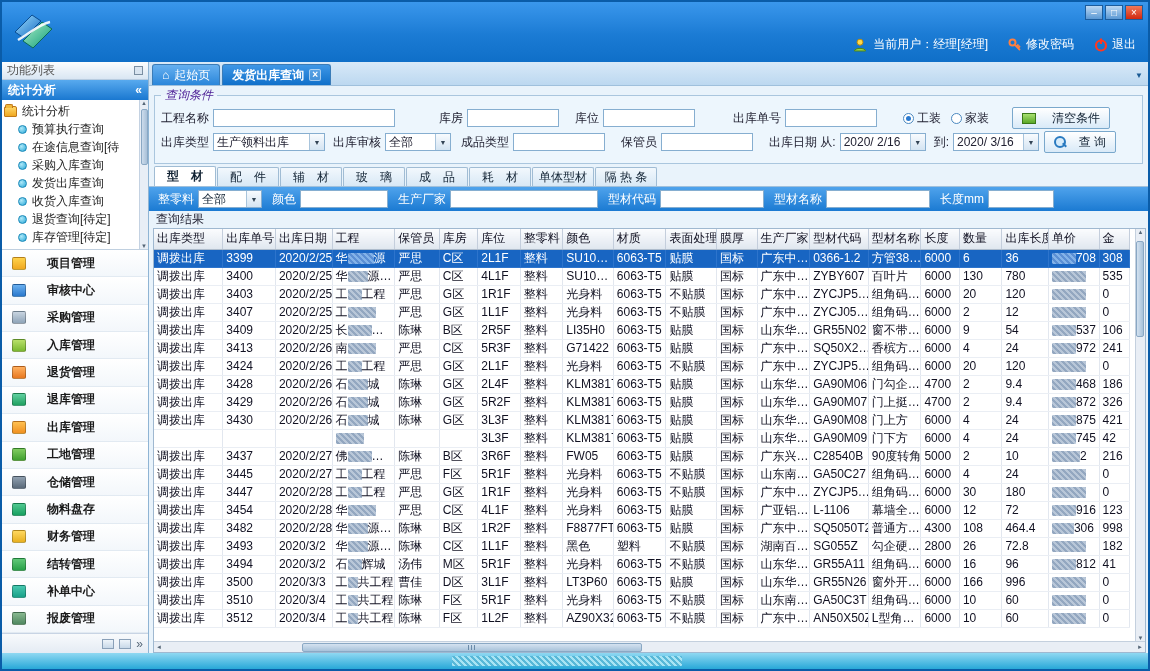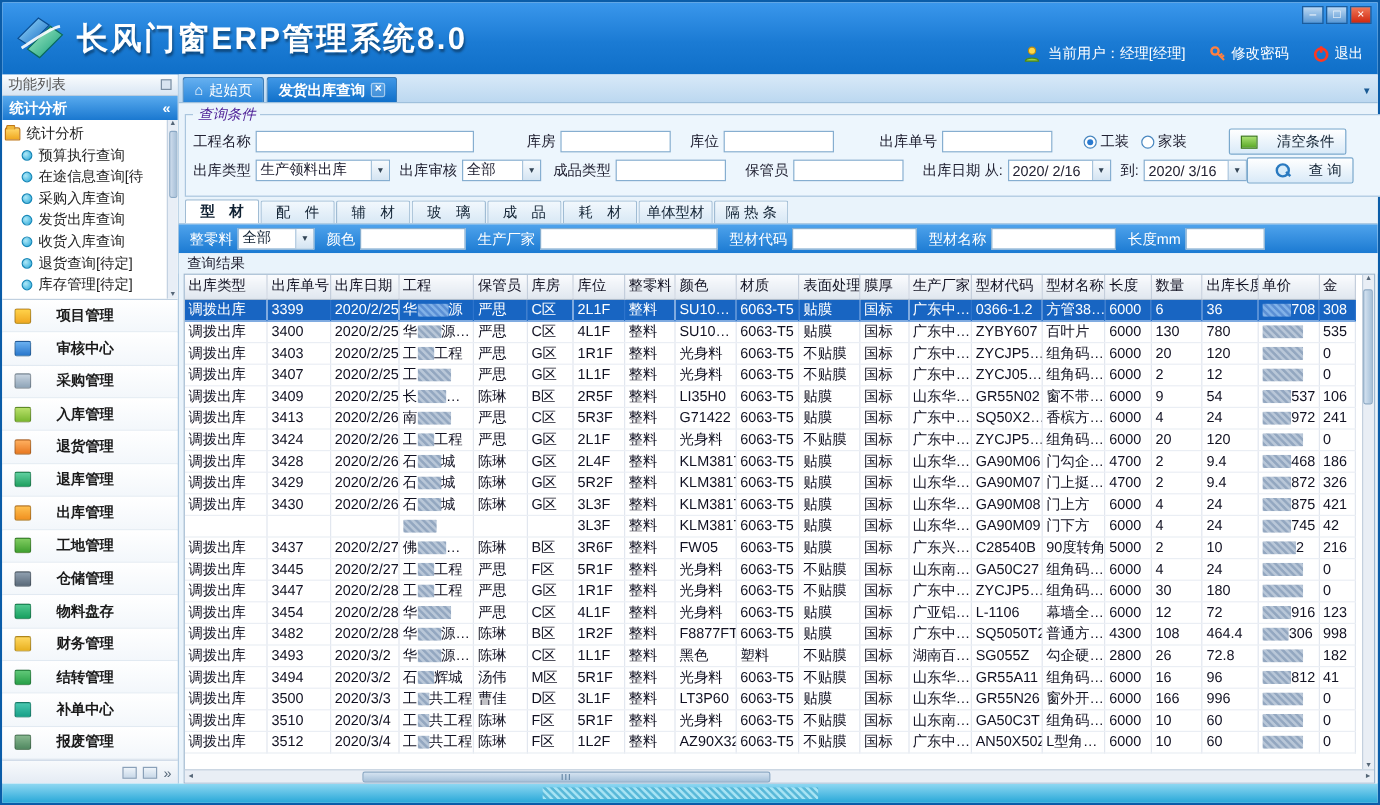--- a/index.html
+++ b/index.html
@@ -62,21 +62,21 @@
   .tab.active { background:linear-gradient(#3f97e6,#1070ca); font-weight:bold; }
   .tab .close-x { width:12px; height:12px; line-height:10px; text-align:center; font-size:10px; background:rgba(255,255,255,.18); border:1px solid rgba(255,255,255,.5); border-radius:2px; }
   .tab-dd { position:absolute; right:5px; bottom:5px; font-size:8px; color:#1a5a94; cursor:pointer; }
 
   .query { flex:0 0 80px; background:#e9f3fb; padding:1px 5px 2px 5px; }
   fieldset { border:1px solid #aac6de; background:#edf6fd; padding:2px 6px 4px 6px; height:100%; }
   legend { padding:0 4px; color:#4c1d95;font-style:italic; }
   .frow { display:flex; align-items:center; height:24px; white-space:nowrap; color:#223; }
   .lbl { margin-right:4px; }
   .txt { height:18px; border:1px solid #86aed0; background:#fff; font:inherit; padding:0 3px; }
-  .sel { display:inline-flex; align-items:flex-end; height:18px; border:1px solid #86aed0; background:#fff; cursor:pointer; }
+  .sel { display:inline-flex; align-items:center; height:18px; border:1px solid #86aed0; background:#fff; cursor:pointer; }
   .sel .val { padding:0 3px; overflow:hidden; white-space:nowrap; flex:1; }
   .sel .arr { width:15px; align-self:stretch; background:linear-gradient(#f8fbfe,#d4e4f2); border-left:1px solid #a8c4dc; font-size:7px; color:#345; display:flex; align-items:center; justify-content:center; }
   .radio { width:11px; height:11px; border-radius:50%; border:1px solid #4a88c0; background:#fff; display:inline-block; position:relative; margin-right:3px; vertical-align:-2px; cursor:pointer; }
   .radio.on::after { content:""; position:absolute; left:2px; top:2px; width:5px; height:5px; border-radius:50%; background:#2a7ad0; }
   .btn { height:22px; display:inline-flex; align-items:center; gap:16px; padding:0 9px; border:1px solid #7aa8cc; border-radius:2px; background:linear-gradient(#ffffff,#d9eaf8); color:#123; cursor:pointer; }
   .clear-ic { width:14px; height:11px; background:linear-gradient(#a8e070,#5aa828); border:1px solid #3a7818; }
   .mag-ic { width:12px; height:12px; position:relative; }
   .mag-ic::before { content:""; position:absolute; left:0; top:0; width:8px; height:8px; border:2px solid #2a7ac0; border-radius:50%; background:#d8ecfa; }
   .mag-ic::after { content:""; position:absolute; left:8px; top:8px; width:5px; height:2px; background:#2a7ac0; transform:rotate(45deg); }
 
@@ -129,21 +129,20 @@
           <linearGradient id="lg2" x1="0" y1="0" x2="1" y2="1">
             <stop offset="0" stop-color="#aef0c8"></stop>
               <stop offset="1" stop-color="#0c9a78"></stop>
           </linearGradient>
         </defs>
         <path d="M5 22 L22 5 L31 11 L14 28 Z" fill="url(#lg1)" stroke="#0a4c90" stroke-width="1"></path>
         <path d="M13 31 L32 12 L42 19 L23 38 Z" fill="url(#lg2)" stroke="#0a6a58" stroke-width="1"></path>
         <path d="M8 30 C18 24 30 14 40 12" stroke="#ffffff" stroke-width="2.5" fill="none" opacity="0.9"></path>
       </svg>
     </div>
-    <div class="app-title">长风门窗ERP管理系统8.0</div>
     <div class="win-controls">
       <div class="win-btn">–</div>
       <div class="win-btn">□</div>
       <div class="win-btn close">×</div>
     </div>
     <div class="user-bar">
       <span>
         <svg width="14" height="14" viewBox="0 0 14 14">
             <circle cx="7" cy="4.2" r="3" fill="#ffd84a" stroke="#b88a10"></circle>
             <path d="M1.5 13 C1.5 9.5 12.5 9.5 12.5 13 Z" fill="#9ad04a" stroke="#4c8818"></path>
@@ -338,21 +337,21 @@
             <span class="lbl" style="margin-left:16px">出库日期 从:</span>
             <span class="sel" style="width:86px">
                 <span class="val">2020/ 2/16</span>
                 <span class="arr">▼</span>
               </span>
             <span class="lbl" style="margin-left:8px">到:</span>
             <span class="sel" style="width:86px">
                 <span class="val">2020/ 3/16</span>
                 <span class="arr">▼</span>
               </span>
-            <span class="btn" style="margin-left:auto;margin-right:20px;width:89px;justify-content:flex-end">
+            <span class="btn" style="margin-left:auto;margin-right:20px;width:72px;justify-content:flex-end">
               <span class="mag-ic"></span>
               <span>查  询</span>
             </span>
           </div>
         </fieldset>
       </div>
 
       <div class="mat-tabs" id="matTabs">
           <div class="mat-tab active">型　材</div>
           <div class="mat-tab">配　件</div>

